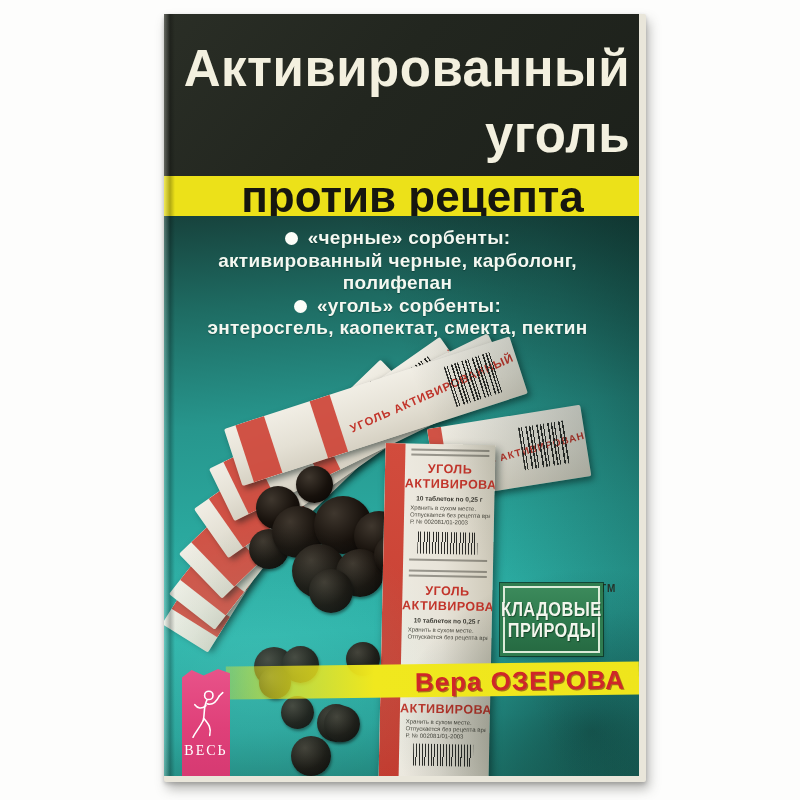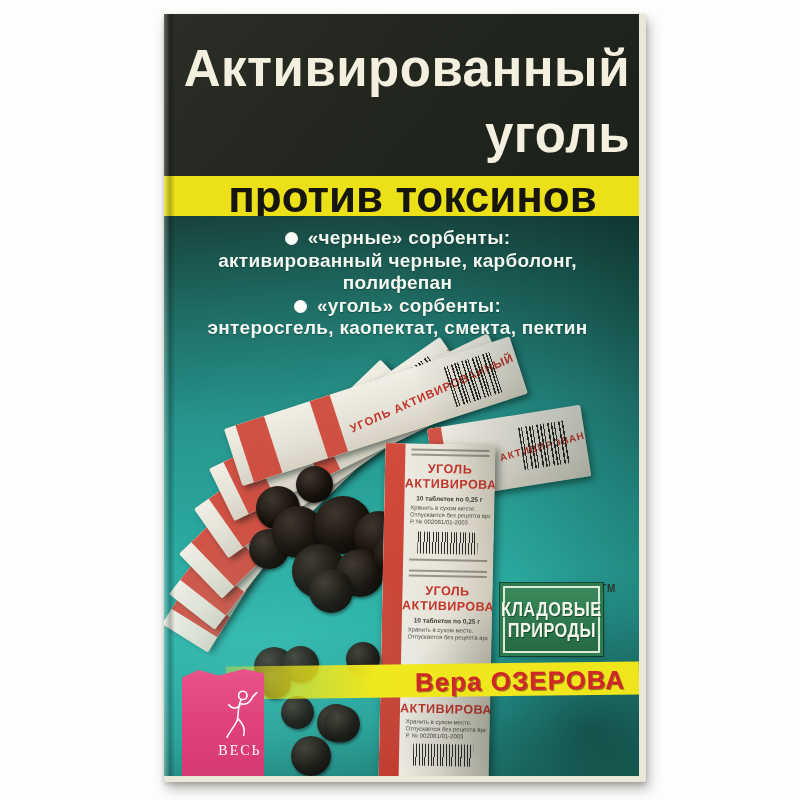--- a/index.html
+++ b/index.html
@@ -66,39 +66,39 @@
   .badge span{display:block;color:#f2f6ec;font-weight:bold;font-size:20px;line-height:21px;
         letter-spacing:.5px;transform:scaleX(.82);text-shadow:1px 1px 1px rgba(10,40,20,.6);}
   .banner{position:absolute;left:62px;top:650px;right:0;height:33px;z-index:5;transform:rotate(-.7deg);
         background:linear-gradient(90deg,rgba(240,233,30,.34) 0%,rgba(240,233,30,.72) 16%,#f0e81e 36%,#efe51c 100%);
         text-align:right;}
   .banner span{display:inline-block;margin:3px 14px 0 0;color:#cf2629;font-weight:800;font-size:26px;
         letter-spacing:1px;text-shadow:1.2px 1.2px 0 rgba(110,20,20,.55);}
   .ribbon{position:absolute;left:18px;top:655px;width:48px;bottom:0;z-index:5;
         background:linear-gradient(180deg,#e85389 0%,#df4079 55%,#d63a72 100%);
         clip-path:polygon(0 8%,20% 1%,45% 6%,75% 0%,100% 4%,100% 100%,0% 100%);
-        display:flex;flex-direction:column;align-items:center;padding-left:34px;}
+        display:flex;flex-direction:column;align-items:center;}
   .ribbon svg{margin-top:18px;}
   .ribbon .pub{color:#fff;font-family:"Liberation Serif",serif;font-size:14px;letter-spacing:2px;margin-top:2px;}
 </style>
 </head>
 <body>
 
 <div class="page">
   <div class="book">
     <div class="cover">
 
       <div class="black-top">
         <div class="title">
           <div>Активированный</div>
           <div>уголь</div>
         </div>
       </div>
 
-      <div class="band">против токсинов</div>
+      <div class="band">против рецепта</div>
 
       <div class="teal"></div>
 
       <div class="montage">
 
         <div class="strip" style="left:-2px;top:408px;width:220px;height:54px;transform:rotate(-58deg);transform-origin:0 0;">
           <div class="rb" style="left:8%;width:11%"></div>
             <div class="rb" style="left:33%;width:7%"></div>
           <span class="stitle" style="left:43%">УГОЛЬ АКТИВИРОВАННЫЙ</span>
           <div class="bc" style="left:76%;width:16%;top:15%;height:70%"></div>

